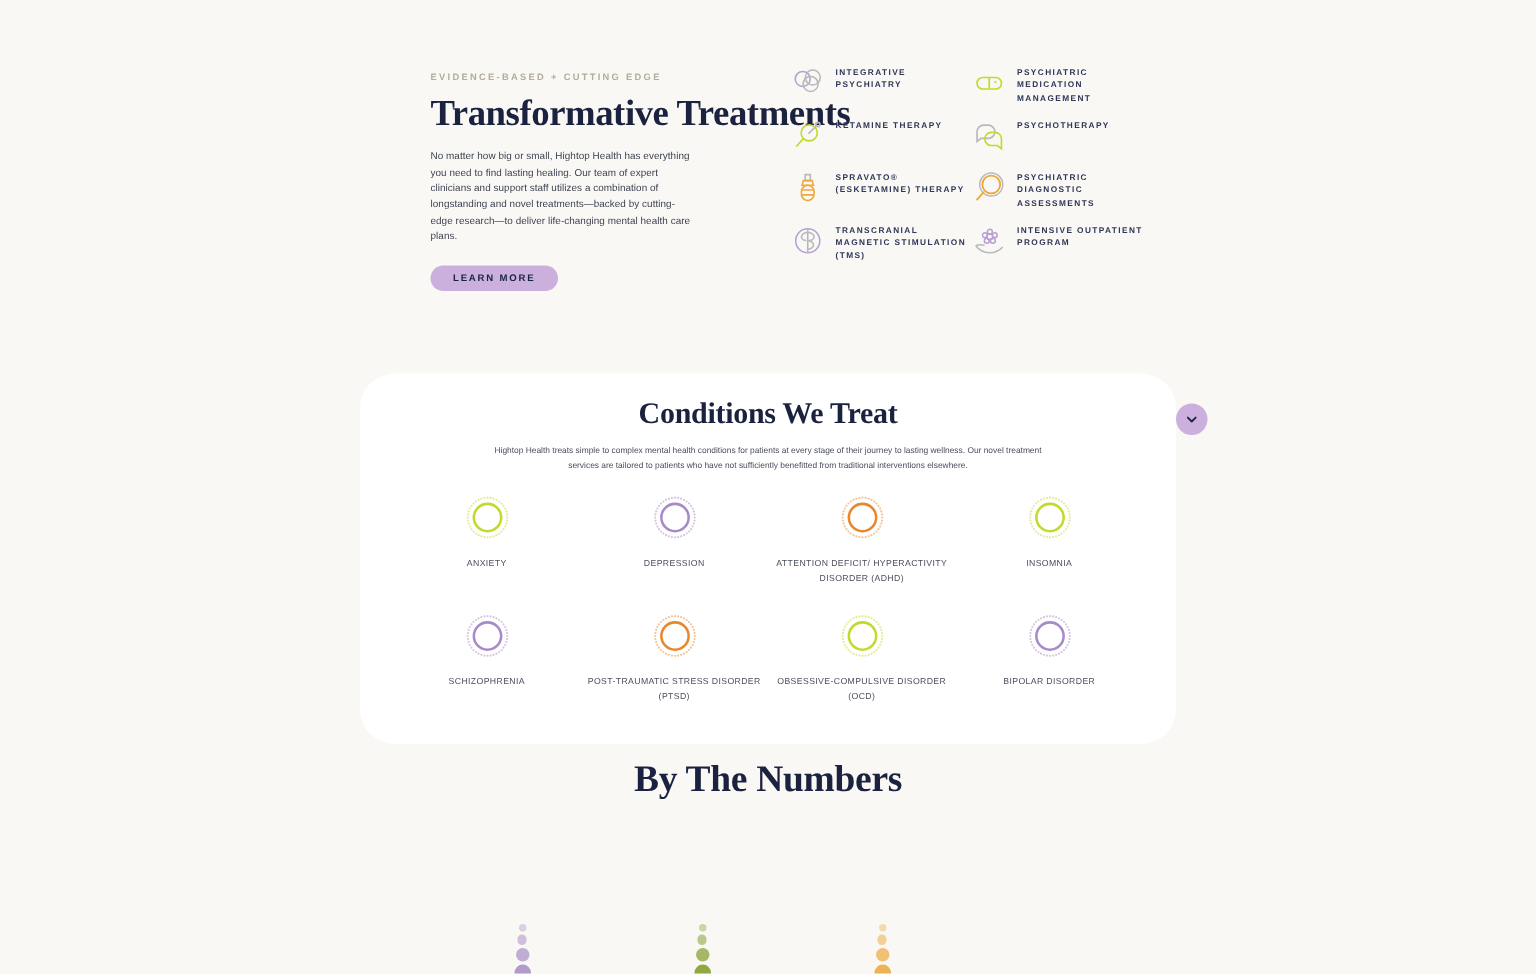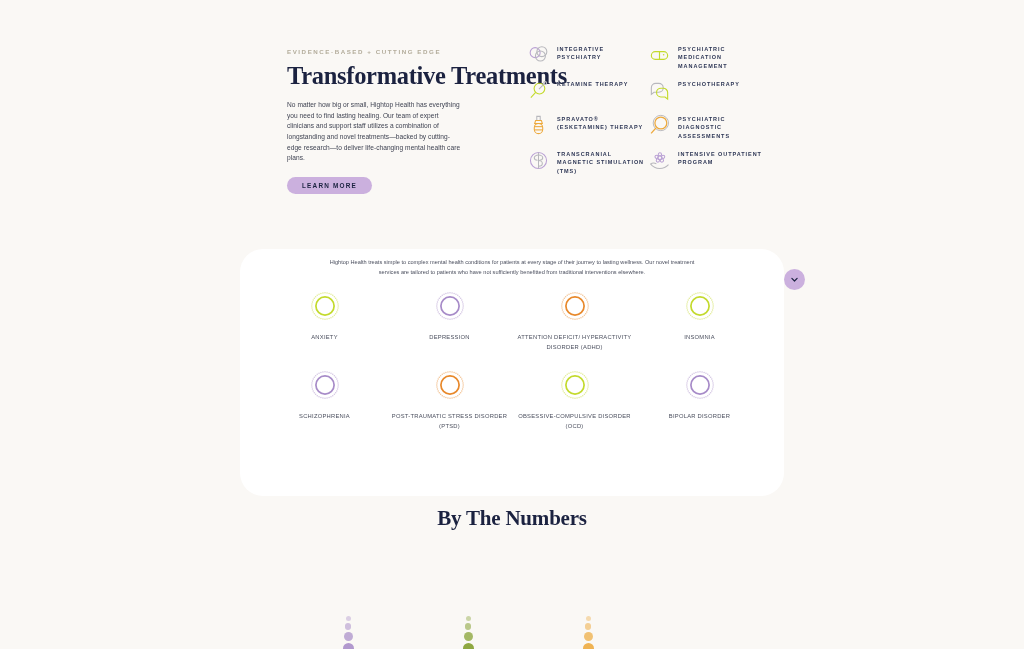--- a/index.html
+++ b/index.html
@@ -80,21 +80,21 @@
     width:21px; height:21px; border-radius:50%;
     background:#cbb0de; border:none; cursor:pointer;
     display:flex; align-items:center; justify-content:center;
   }
   .chevron-btn svg { width:9px; height:9px; display:block; }
 
   
   .numbers { position:absolute; left:0; top:506px; width:1024px; }
   .numbers-title {
     font-family:"Liberation Serif", serif;
-    font-size:21px; font-weight:700; color:#1b2240;
+    font-size:25px; font-weight:700; color:#1b2240;
     text-align:center; letter-spacing:-0.2px;
   }
   .dot-cols {
     position:absolute; left:0; top:110px; width:1024px; height:70px;
   }
   .dot-col { position:absolute; display:flex; flex-direction:column; align-items:center; }
   .dot { border-radius:50%; }
 </style>
 </head>
 <body>
@@ -198,20 +198,21 @@
         <circle cx="9" cy="8.1" r="1.7"></circle>
               </g>
             </svg>
           </span>
           <span class="svc-label">INTENSIVE OUTPATIENT PROGRAM</span>
         </div>
       </div>
   </section>
 
   <section class="card">
+    <h2 class="card-title">Conditions We Treat</h2>
     <p class="card-sub">Hightop Health treats simple to complex mental health conditions for patients at every stage of their journey to lasting wellness. Our novel treatment services are tailored to patients who have not sufficiently benefitted from traditional interventions elsewhere.</p>
     <div class="cond-grid" id="cond-row1">
         <div class="cond">
           <span class="cond-circle">
             <svg viewBox="0 0 30 30">
               <circle cx="28.20" cy="15.00" r="0.72" fill="#c3da2c" opacity="0.5"></circle>
               <circle cx="28.04" cy="17.06" r="0.72" fill="#c3da2c" opacity="0.5"></circle>
               <circle cx="27.55" cy="19.08" r="0.72" fill="#c3da2c" opacity="0.5"></circle>
               <circle cx="26.76" cy="20.99" r="0.72" fill="#c3da2c" opacity="0.5"></circle>
               <circle cx="25.68" cy="22.76" r="0.72" fill="#c3da2c" opacity="0.5"></circle>

